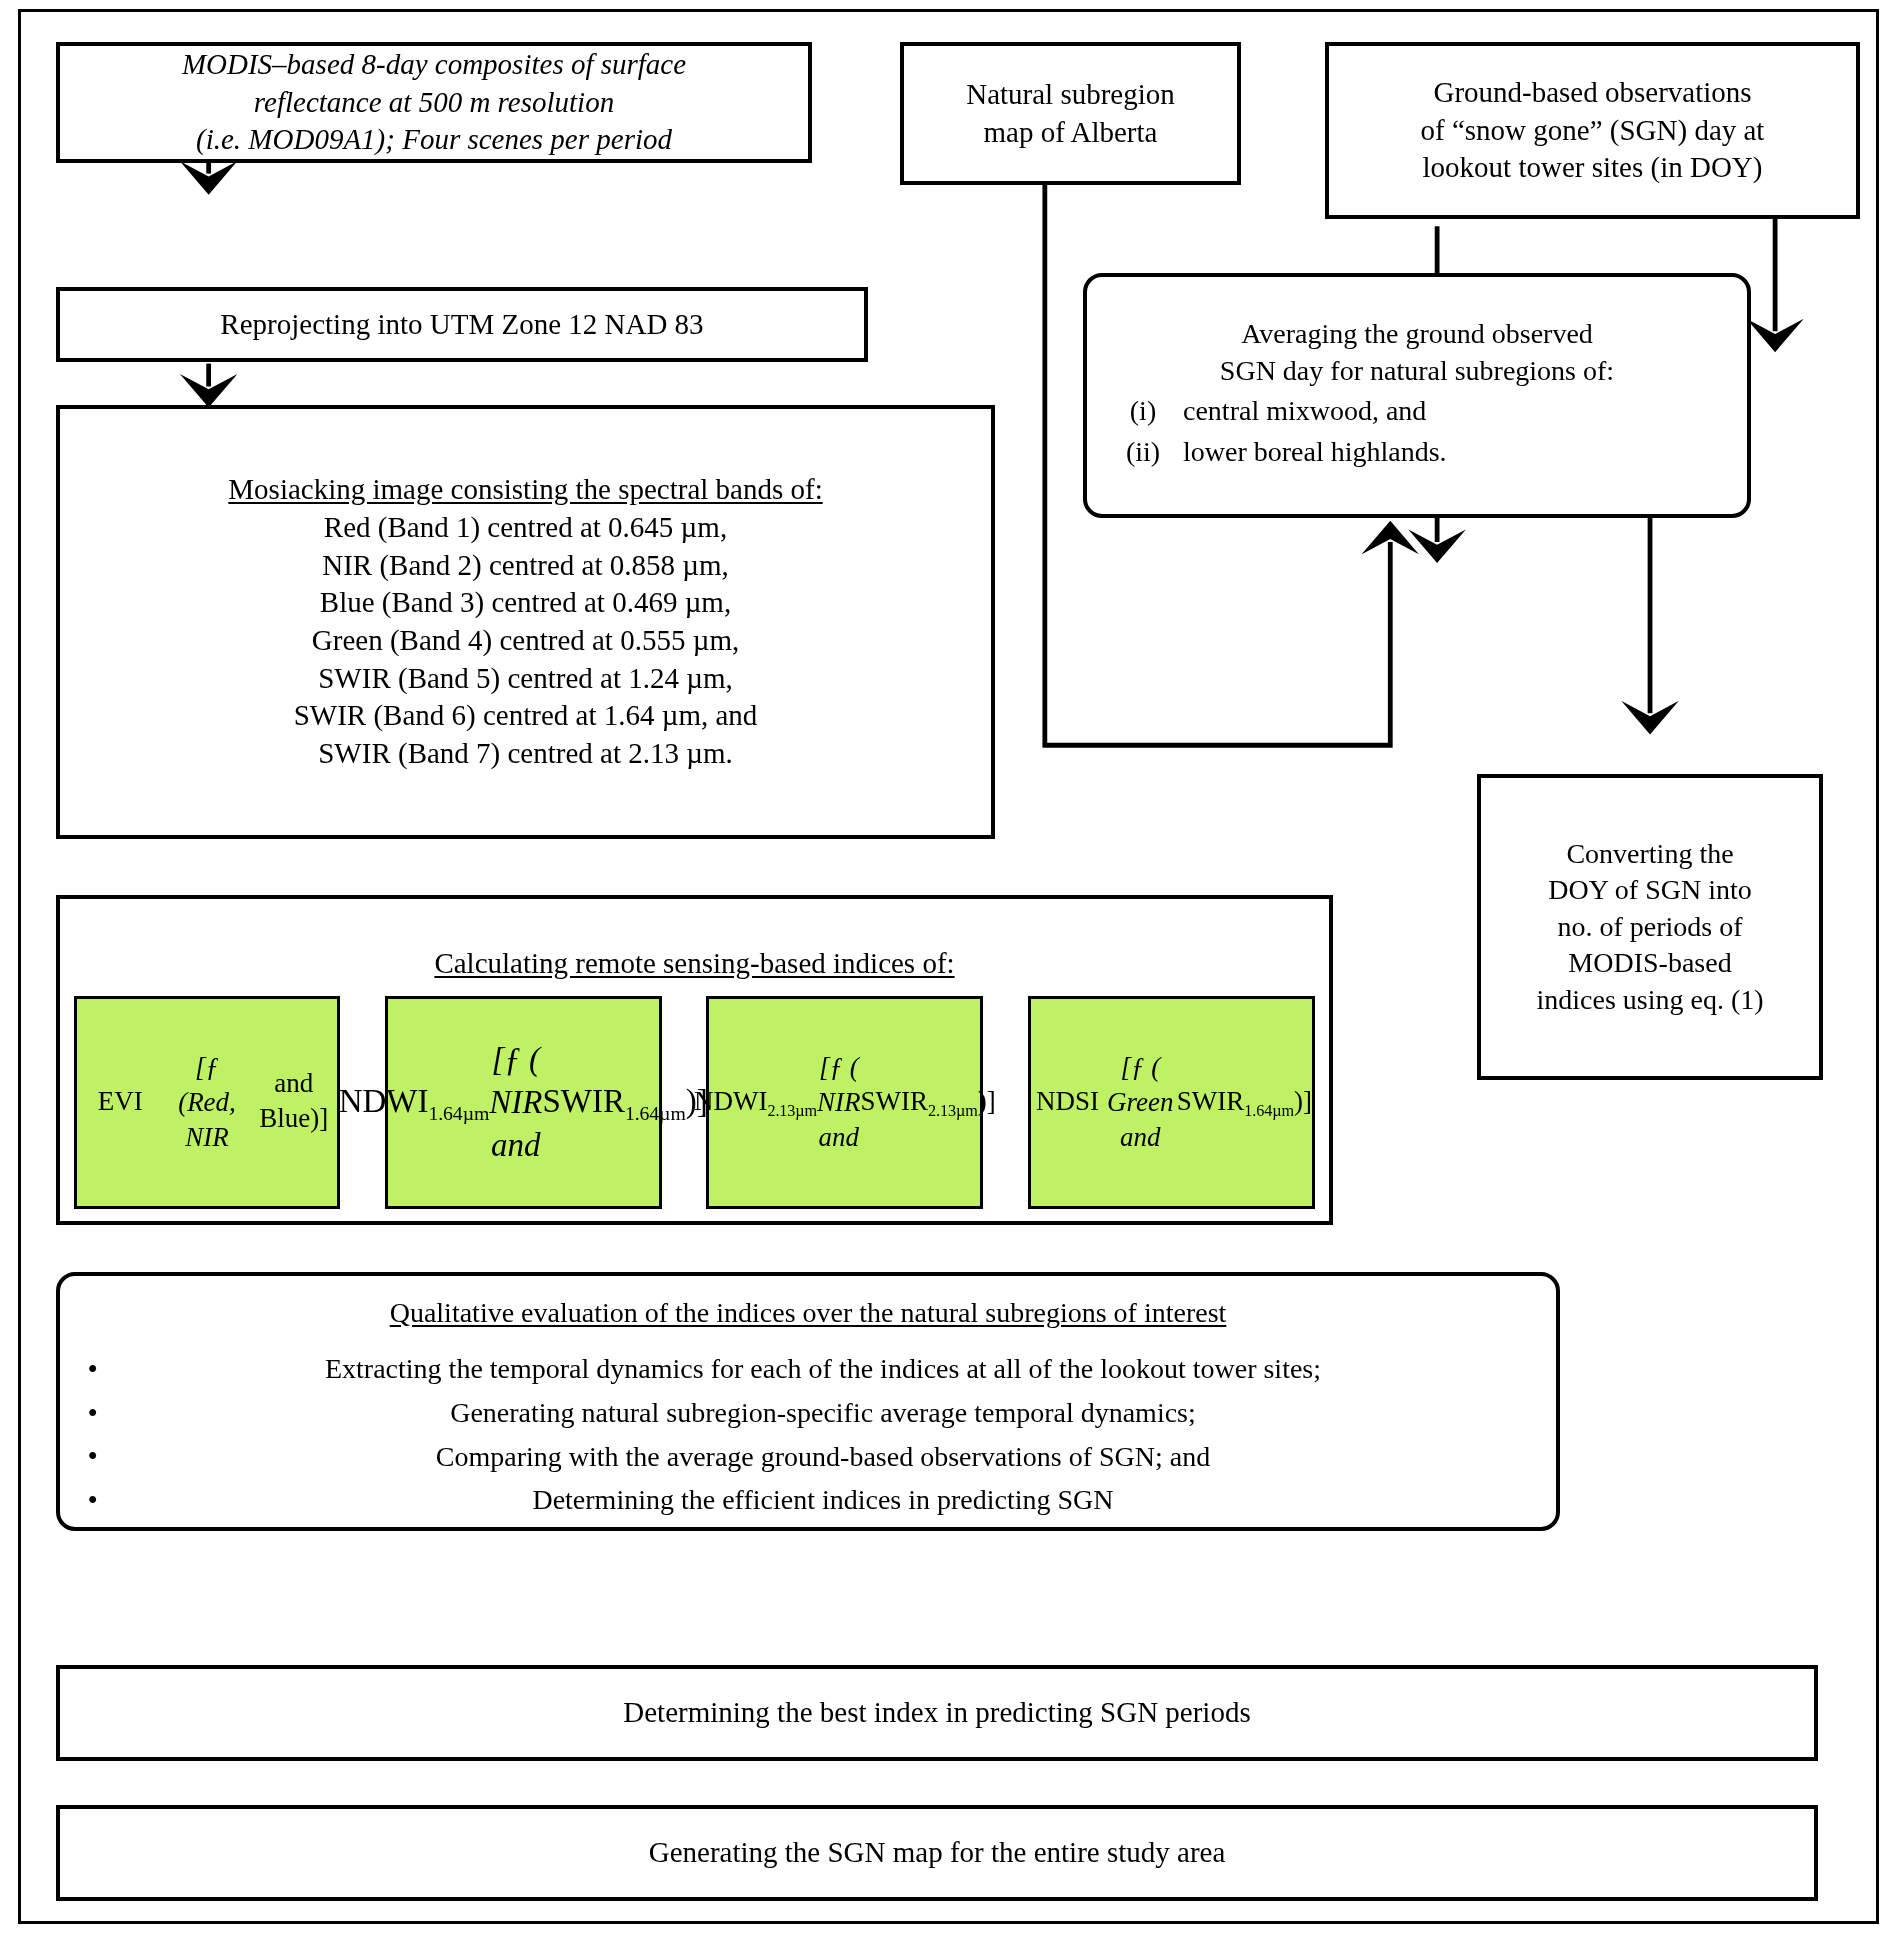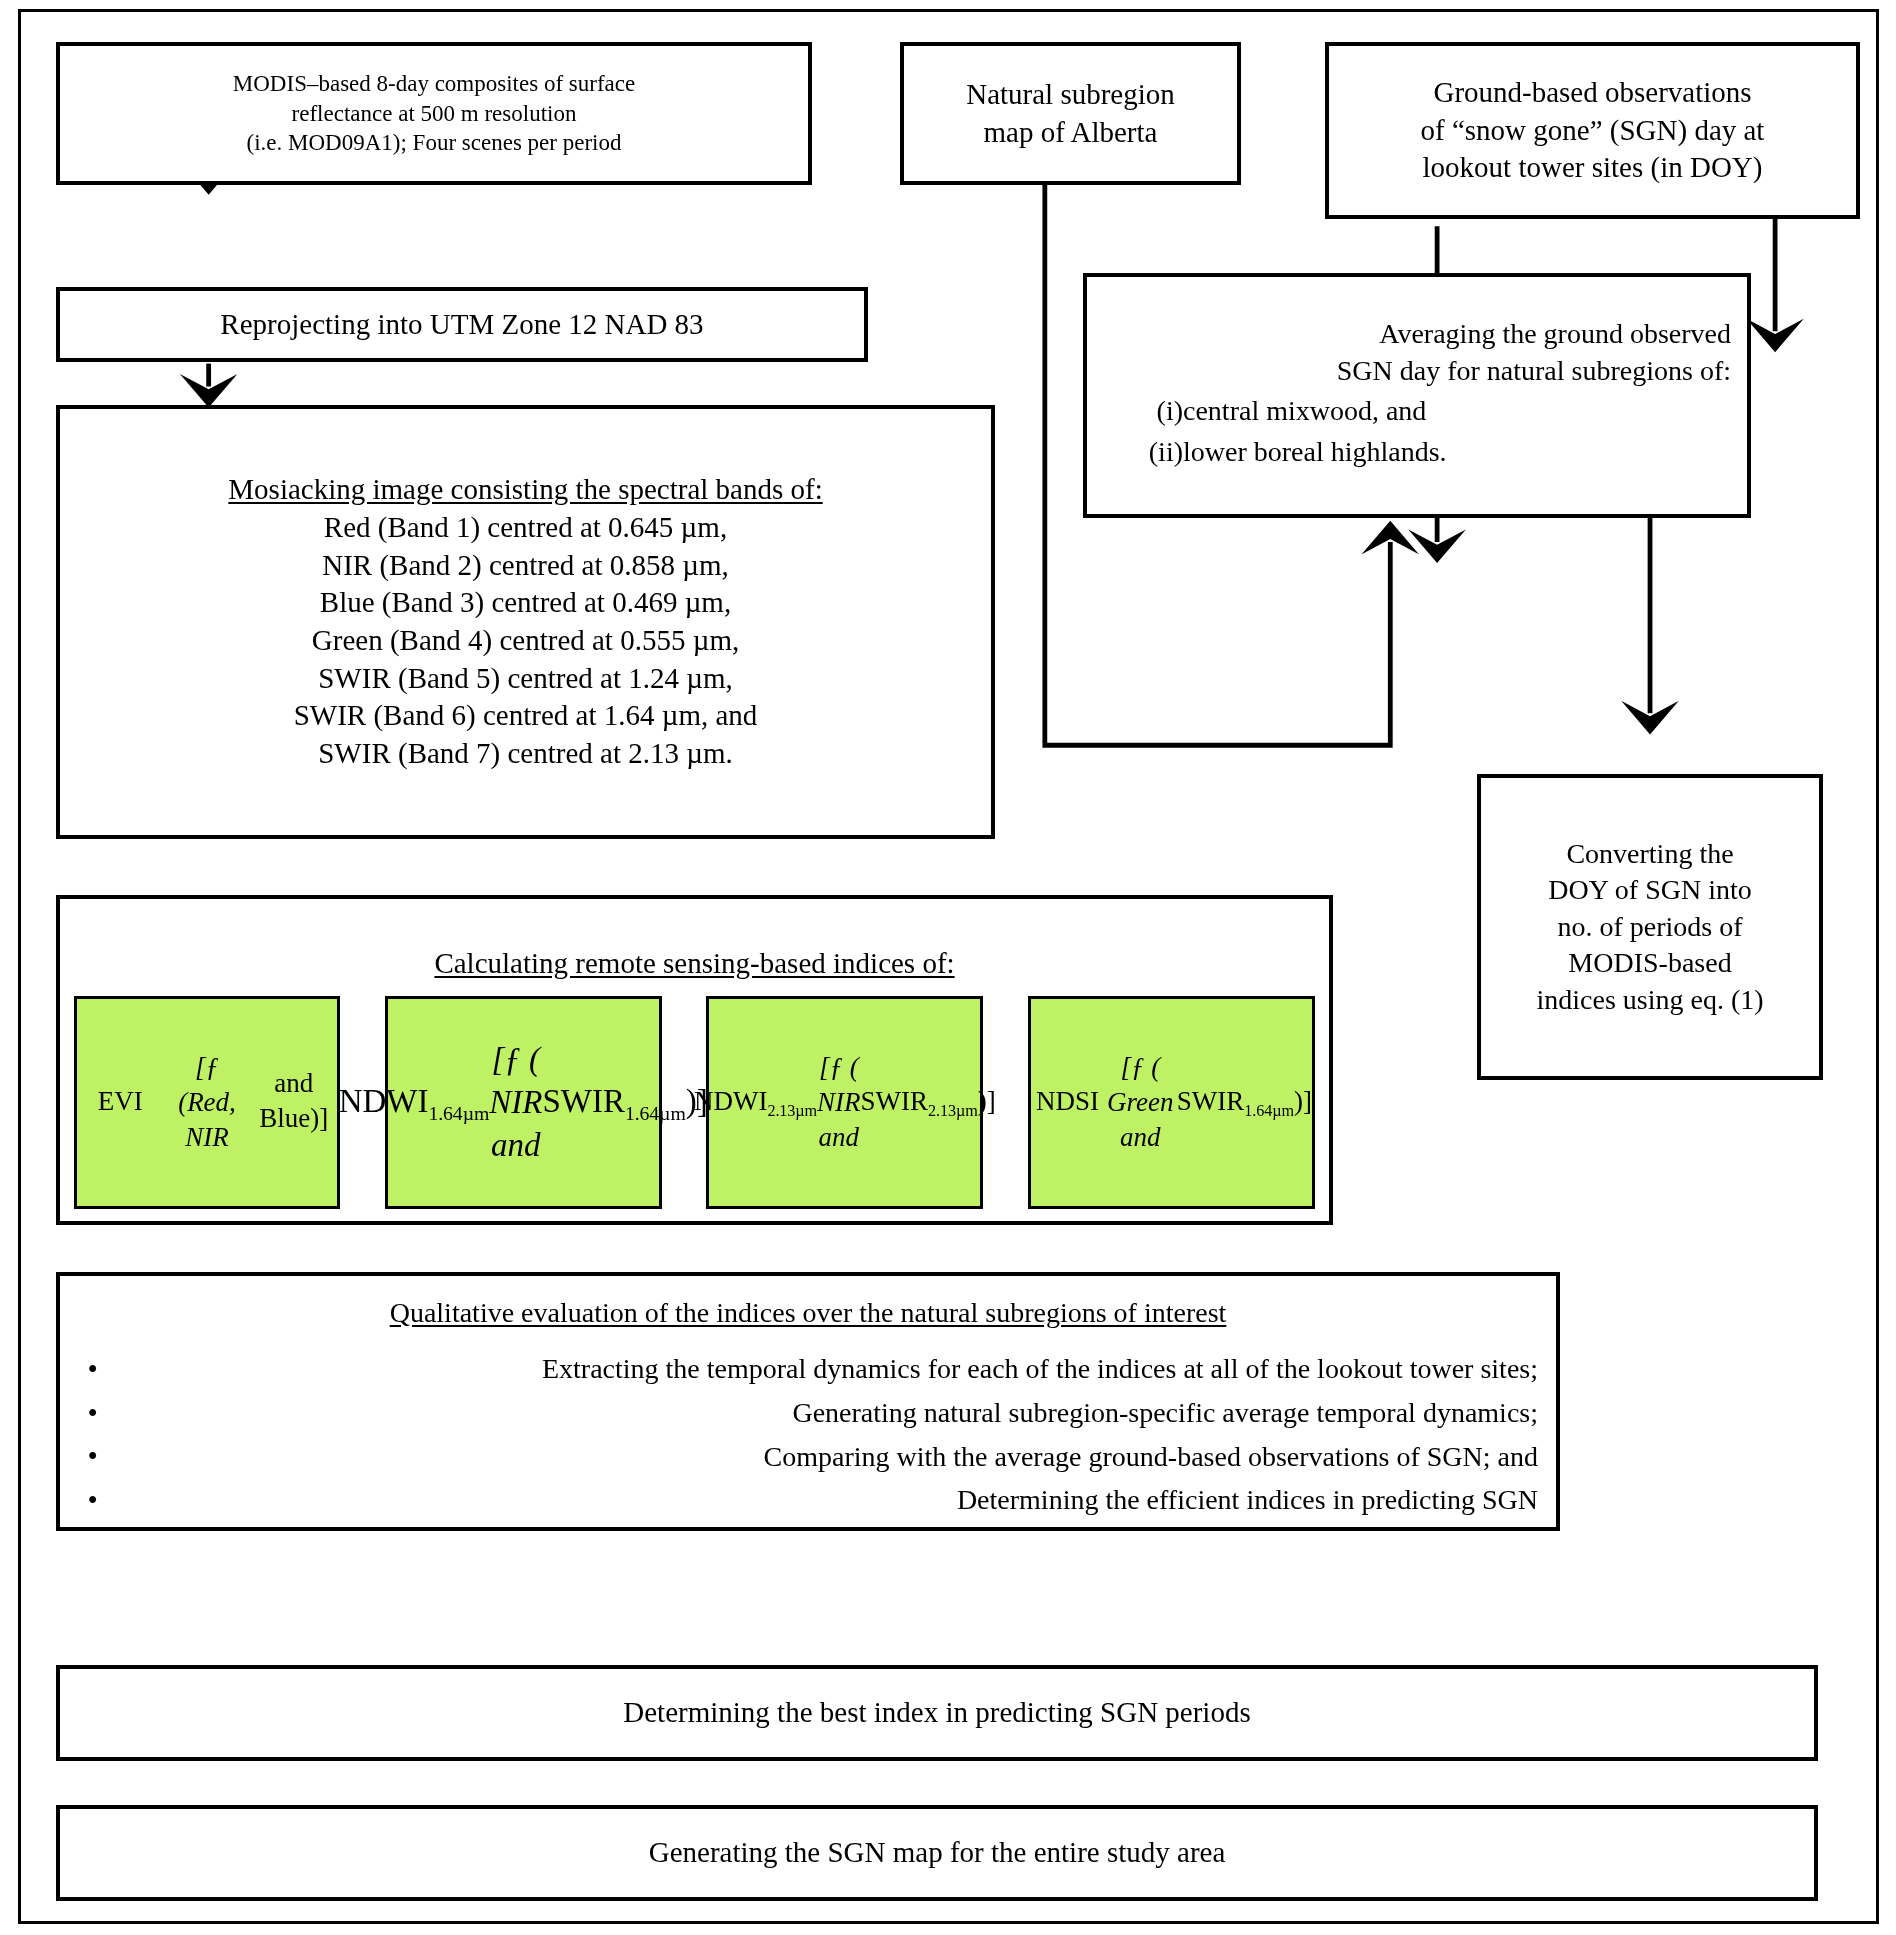--- a/index.html
+++ b/index.html
@@ -3,21 +3,21 @@
 <meta charset="utf-8">
 <style>
   html,body{margin:0;padding:0;background:#ffffff;}
   body{font-family:"Liberation Serif", serif;}
   #stage{position:relative;width:1897px;height:1936px;background:#ffffff;overflow:hidden;}
   #wires{position:absolute;left:0;top:0;width:1897px;height:1936px;}
   .frame{position:absolute;left:17.6px;top:8.5px;width:1861px;height:1915px;border:3.2px solid #000;box-sizing:border-box;}
   .node{position:absolute;box-sizing:border-box;border:4.8px solid #000;background:#fff;
         display:flex;flex-direction:column;align-items:center;justify-content:center;
         text-align:center;color:#000;line-height:1.30;}
-  .node.left{align-items:flex-start;text-align:right;}
+  .node.left{align-items:flex-start;text-align:center;border-radius:19px;}
   .ttl{display:inline-block;text-decoration:underline;text-underline-offset:2.7px;}
   .ln{display:block;width:100%;}
   .sub{font-size:0.60em;vertical-align:sub;letter-spacing:-0.1px;}
   .it{font-style:italic;}
   .rowlist{display:flex;width:100%;justify-content:space-between;padding:0 14px;box-sizing:border-box;}
   .idx{border:3.7px solid #000;background:#bef264;box-sizing:border-box;
        display:flex;flex-direction:row;align-items:center;justify-content:center;text-align:center;line-height:1.30;}
   ul.bul{list-style:none;margin:0;padding:0;width:100%;}
   ul.bul li{position:relative;padding-left:30px;margin:7.5px 0;}
   ul.bul li::before{content:"\2022";position:absolute;left:9.6px;top:-1.1px;font-size:1.05em;}
@@ -47,21 +47,21 @@
       <path d="M 392 1430 L 392 1462"></path>
       <path d="M 1963 185 L 1963 218"></path>
       <path d="M 2700 185 L 2700 218"></path>
       <path d="M 3335 185 L 3335 622"></path>
       <path d="M 1963 228 L 1963 1400 L 2612 1400 L 2612 1018"></path>
       <path d="M 2700 425 L 2700 1018"></path>
       <path d="M 3100 878 L 3100 1340"></path>
     </g>
   </svg>
 
-  <div class="node" style="left:56px;top:42px;width:756px;height:143px;padding:9.6px 14px;font-size:23px;">
+  <div class="node" style="left:56px;top:42px;width:756px;height:121px;padding:9.6px 14px;font-size:29px;font-style:italic;">
     <span class="ln">MODIS–based 8-day composites of surface</span>
     <span class="ln">reflectance at 500 m resolution</span>
     <span class="ln">(i.e. MOD09A1); Four  scenes per period</span>
   </div>
 
   <div class="node" style="left:900px;top:42px;width:341px;height:143px;padding:9.6px 11.7px;font-size:29px;">
     <span class="ln">Natural subregion</span>
     <span class="ln">map of Alberta</span>
   </div>
 

